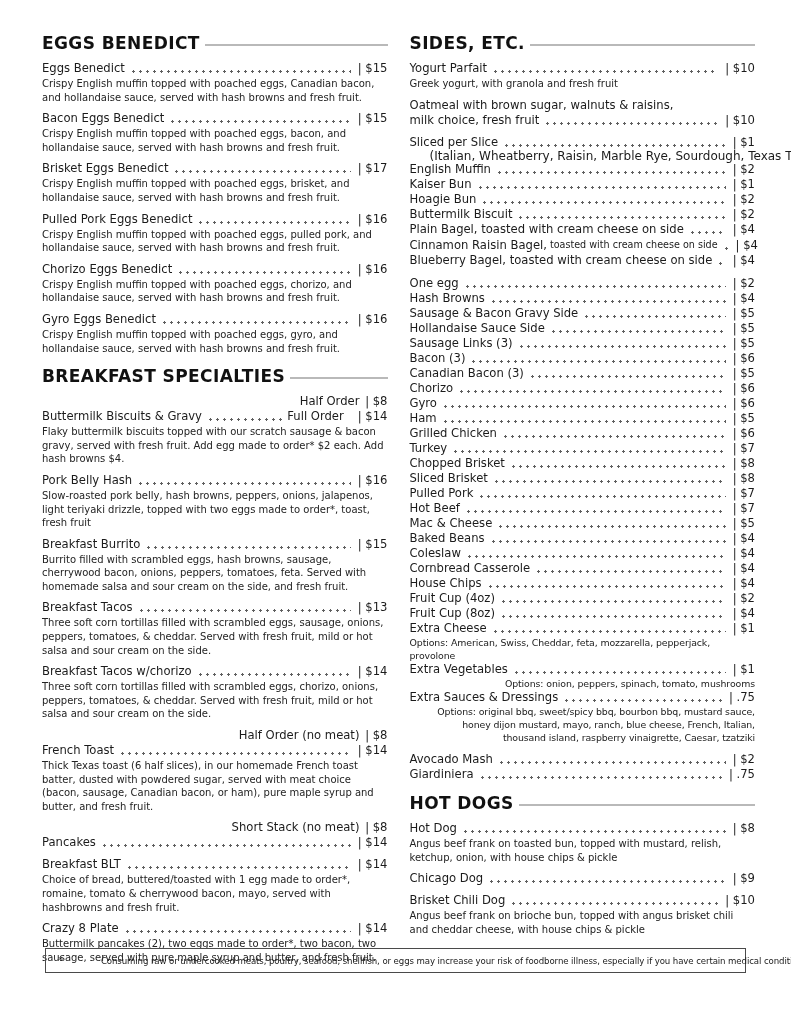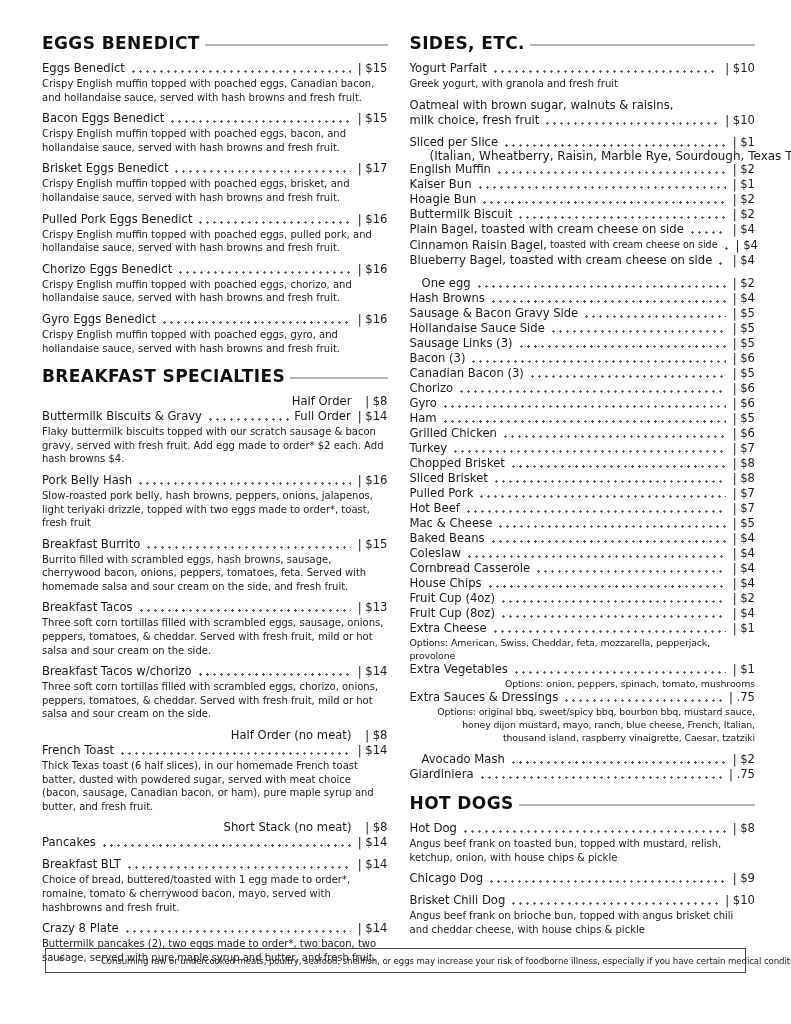--- a/index.html
+++ b/index.html
@@ -22,36 +22,36 @@
   .section:not(:first-child) { margin-top: 10px; }
   .section-head { display: flex; align-items: center; margin: 0 0 7px 0; height: 22px; }
   .section-title {
     font-weight: bold; font-size: 17px; letter-spacing: 0.4px;
     white-space: nowrap; color: #111;
   }
   .section-rule { flex: 1; height: 2px; background: #b9b9b9; margin-left: 5px; margin-top: 3px; }
 
   .item.spaced { margin-bottom: 7px; }
   .item.compact { margin-bottom: 0; }
-  .item.gap { margin-top: 8px; margin-left: 12px; }
+  .item.gap { margin-top: 8px; }
 
   .row { display: flex; align-items: flex-end; font-size: 11.6px; line-height: 15px; }
   .name { white-space: nowrap; }
   .name-small { font-size: 9.6px; margin-left: 3px; white-space: nowrap; padding-bottom: 1px; }
-  .tail { white-space: nowrap; margin-right: 5px; }
+  .tail { white-space: nowrap; margin-right: 12px; }
   .price { white-space: nowrap; margin-left: 2px; }
   .leader {
     flex: 1; min-width: 6px; height: 12px; margin: 0 5px;
     align-self: flex-end;
     background-image: radial-gradient(circle, #5e5e5e 1px, rgba(0,0,0,0) 1.25px);
     background-size: 7px 3px;
     background-repeat: repeat-x;
     background-position: left bottom 3px;
   }
-  .pre-line { display: flex; justify-content: flex-end; font-size: 11.6px; line-height: 15px; gap: 8px; }
+  .pre-line { display: flex; justify-content: flex-end; font-size: 11.6px; line-height: 15px; }
 
   .desc { font-size: 10px; line-height: 13.6px; color: #232323; margin-top: 1px; }
   .subnote { font-size: 12px; line-height: 12.5px; padding-left: 20px; white-space: nowrap; }
   .note { font-size: 9.4px; line-height: 13px; letter-spacing: -0.1px; }
   .note.indent { padding-left: 26px; text-align: right; }
 
   .footnote {
     position: absolute; left: 45px; right: 45px; top: 948px;
     border: 1.5px solid #4a4a4a;
     padding: 6px 12px;

